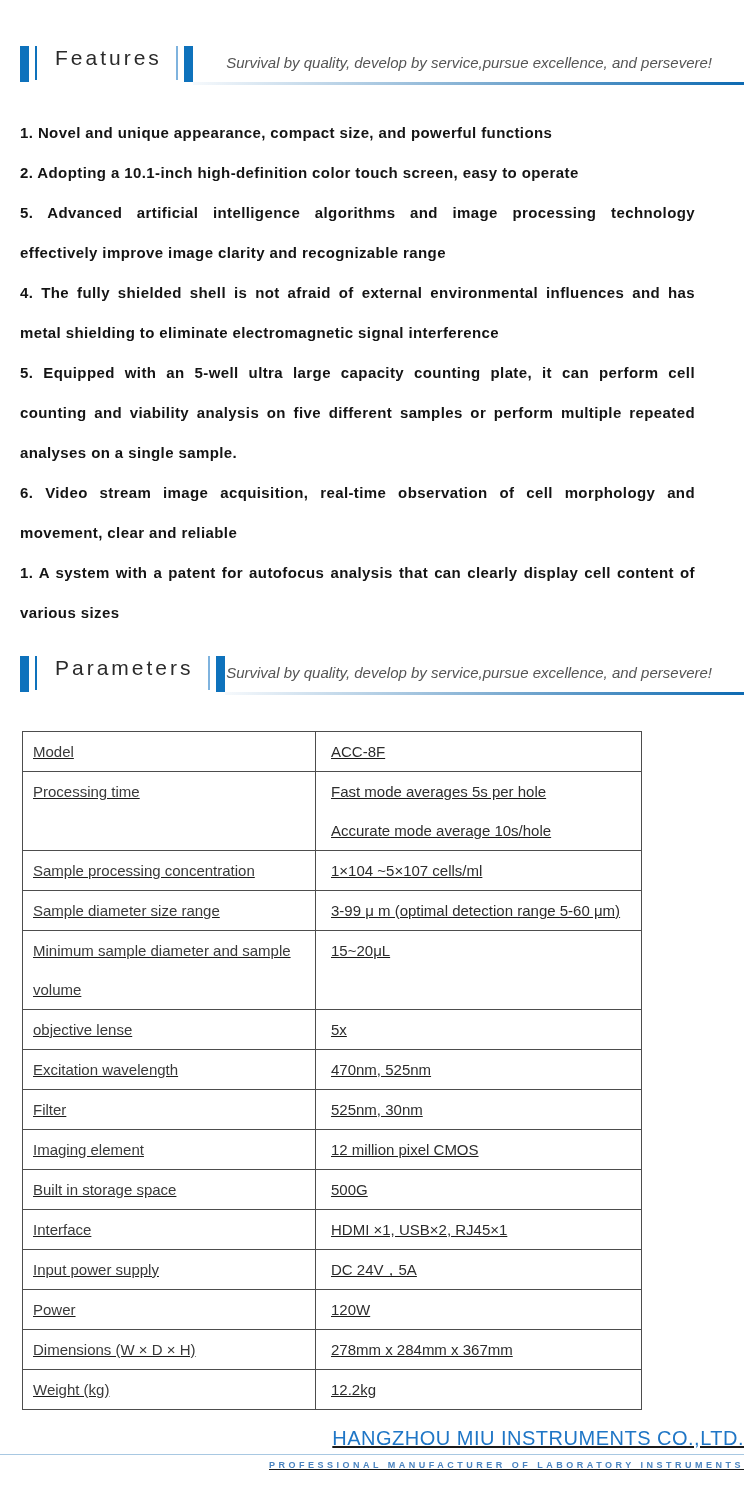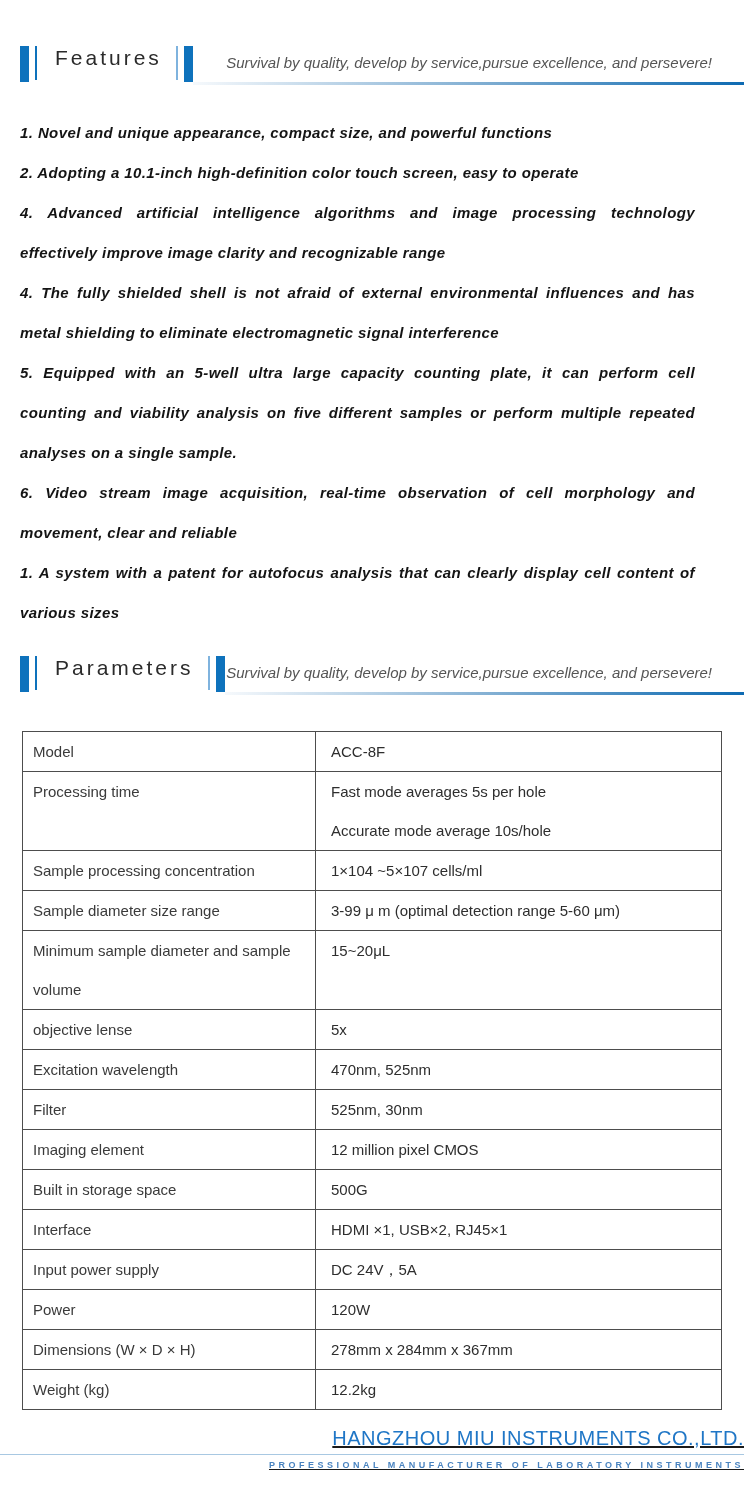--- a/index.html
+++ b/index.html
@@ -44,38 +44,38 @@
     position: absolute;
     left: 0; right: 0; bottom: 1px;
     height: 3px;
     background: linear-gradient(to right, #f6f9fc 0%, #7aaad0 55%, #0d6ab2 100%);
   }
 
   
   .features-list {
     margin-top: 27px;
     padding: 0 49px 0 20px;
-    font-style: italic;
   }
   .feature-item {
     font-size: 15px;
     font-weight: bold;
     letter-spacing: 0.4px;
     line-height: 40px;
     color: #141414;
     text-align: justify;
   }
 
   
   .params-header { margin-top: 23px; }
   .params-table {
     margin: 35px 0 0 22px;
-    width: 700px;
+    width: 620px;
     border-collapse: collapse;
     table-layout: fixed;
+    text-decoration: underline;
   }
   .params-table td {
     border: 1px solid #4d4d4d;
     vertical-align: top;
     font-size: 15px;
   }
   .label-cell {
     width: 293px;
     padding-left: 10px;
     padding-right: 8px;
@@ -124,21 +124,21 @@
     <span class="bar thick"></span>
     <span class="header-rule">
       <span class="tagline">Survival by quality, develop by service,pursue excellence, and persevere!</span>
       <span class="grad-line"></span>
     </span>
   </div>
 
   <div class="features-list" id="features-list">
       <p class="feature-item">1. Novel and unique appearance, compact size, and powerful functions</p>
       <p class="feature-item">2. Adopting a 10.1-inch high-definition color touch screen, easy to operate</p>
-      <p class="feature-item">4. Advanced artificial intelligence algorithms and image processing technology effectively improve image clarity and recognizable range</p>
+      <p class="feature-item">5. Advanced artificial intelligence algorithms and image processing technology effectively improve image clarity and recognizable range</p>
       <p class="feature-item">4. The fully shielded shell is not afraid of external environmental influences and has metal shielding to eliminate electromagnetic signal interference</p>
       <p class="feature-item">5. Equipped with an 5-well ultra large capacity counting plate, it can perform cell counting and viability analysis on five different samples or perform multiple repeated analyses on a single sample.</p>
       <p class="feature-item">6. Video stream image acquisition, real-time observation of cell morphology and movement, clear and reliable</p>
       <p class="feature-item">1. A system with a patent for autofocus analysis that can clearly display cell content of various sizes</p>
     </div>
 
   <div class="section-header params-header">
     <span class="bar thick"></span>
     <span class="bar thin"></span>
     <span class="section-title">Parameters</span>

